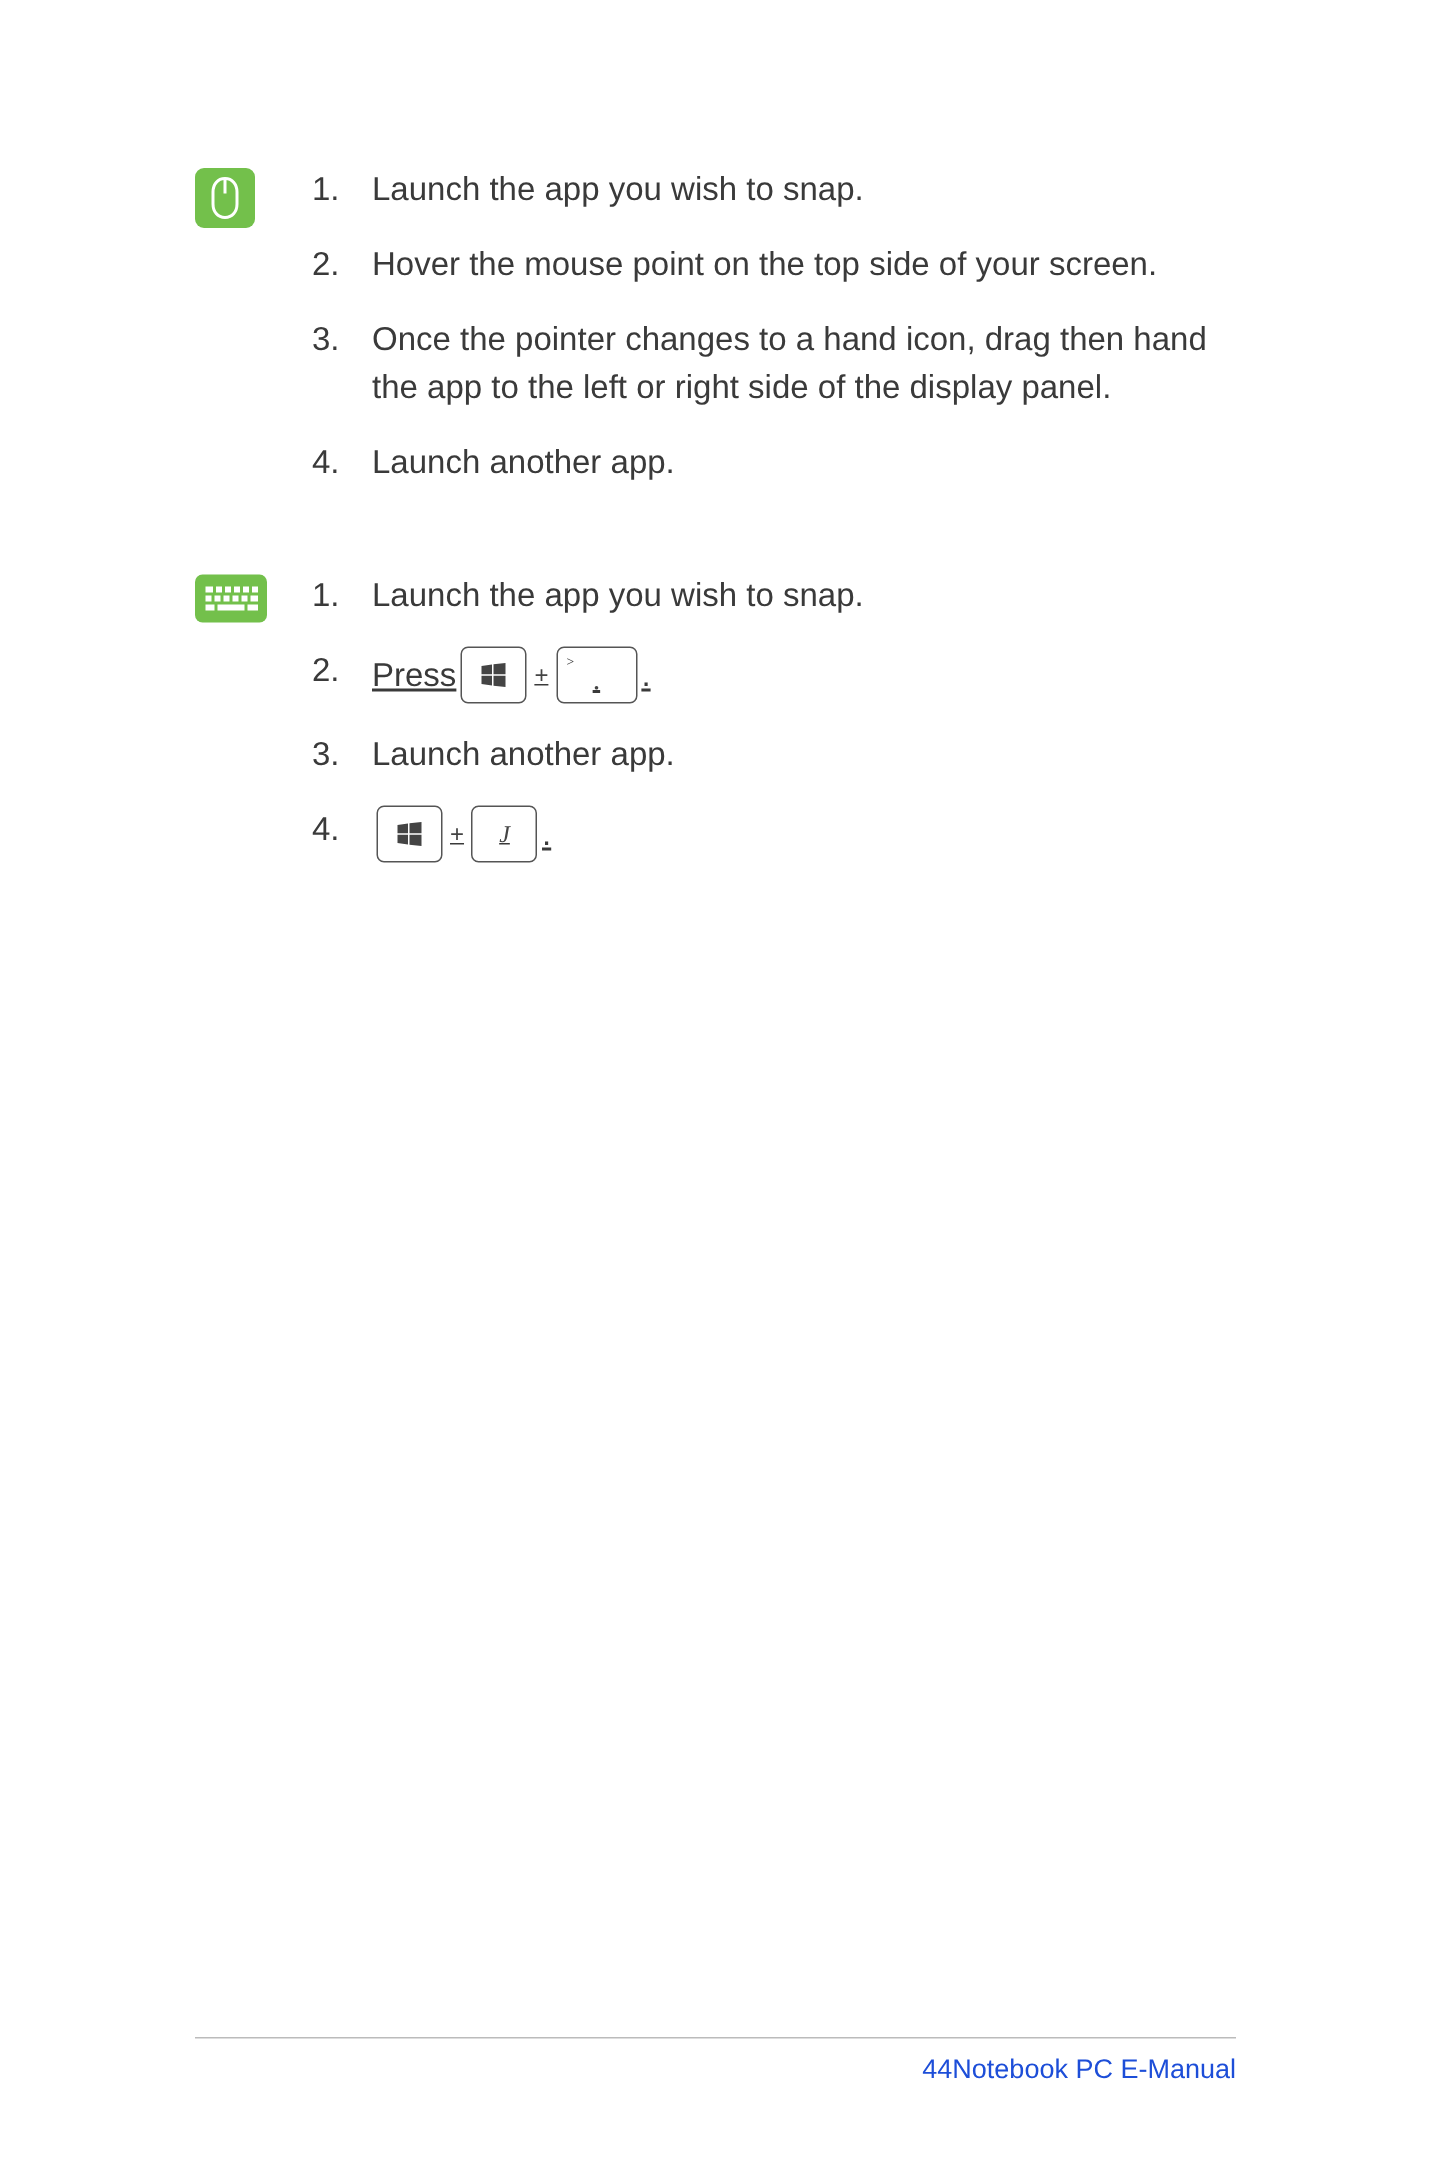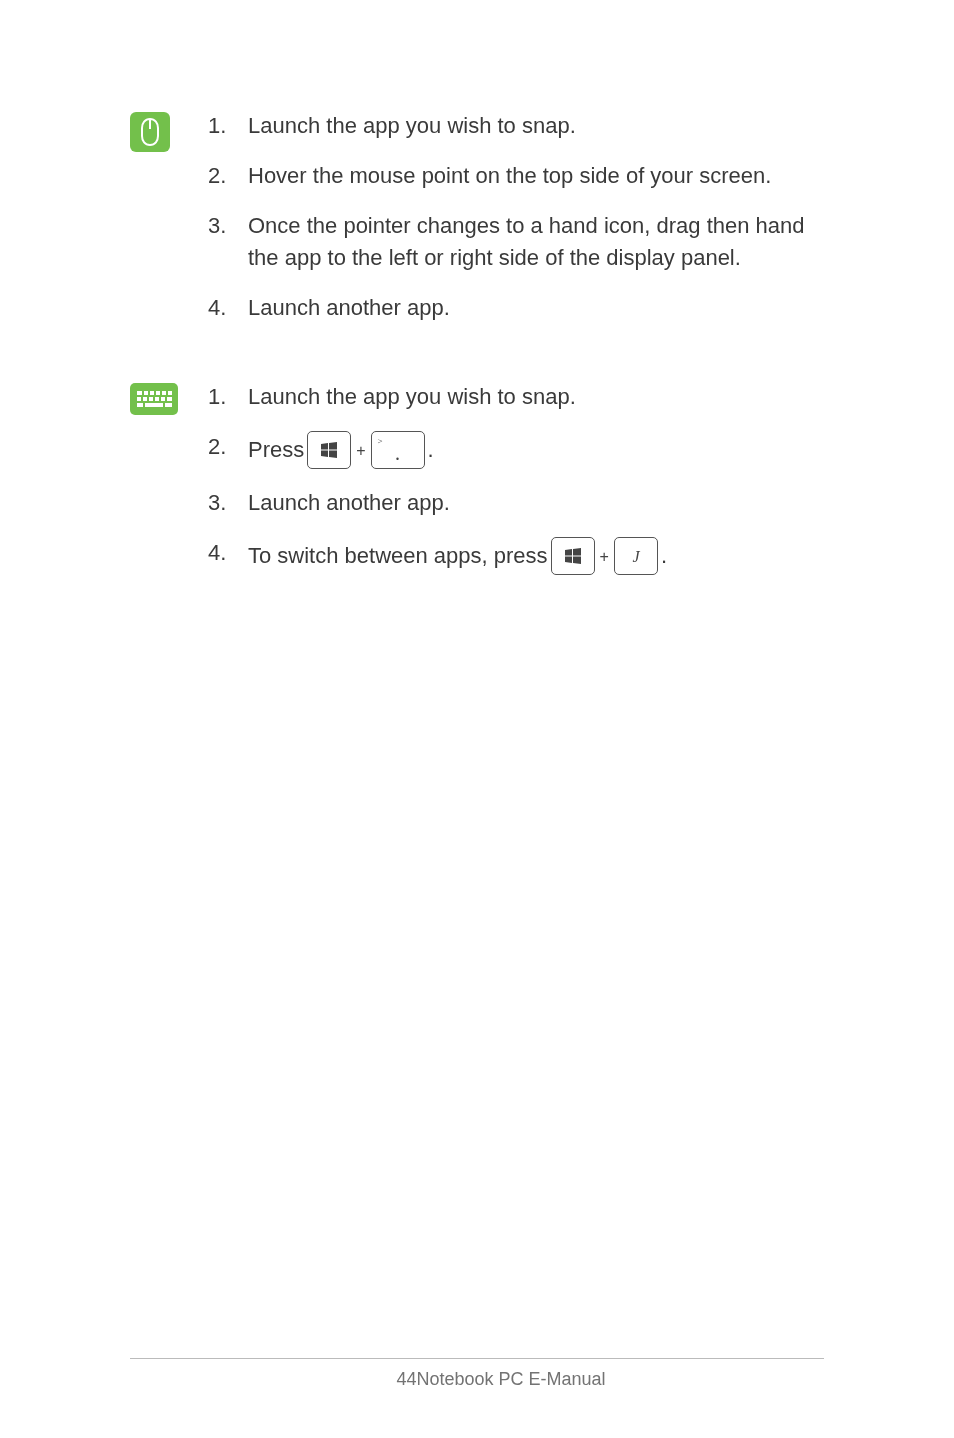--- a/index.html
+++ b/index.html
@@ -94,37 +94,38 @@
     .plus {
       font-size: 16px;
       vertical-align: middle;
       margin: 0 2px;
       color: #444;
     }
     .inline-row {
       display: flex;
       align-items: center;
       flex-wrap: wrap;
+      text-decoration: underline;
     }
     .footer {
       position: absolute;
       bottom: 48px;
       left: 130px;
       right: 130px;
     }
     .footer-line {
       height: 1px;
       background: #bbb;
       margin-bottom: 10px;
     }
     .footer-row {
       display: flex;
-      justify-content: center;
+      justify-content: flex-end;
       font-size: 18px;
-      color: #737373;
+      color: #1d4ed8;
       margin-left: 48px;
     }
     .win-logo {
       display: inline-block;
     }
   </style>
 </head>
 <body>
 
 <div class="page-content">
@@ -205,21 +206,20 @@
           <span>.</span>
         </div>
       </div>
       <div class="list-item">
         <div class="list-num">3.</div>
         <div class="list-text">Launch another app.</div>
       </div>
       <div class="list-item">
         <div class="list-num">4.</div>
         <div class="list-text inline-row">
-          <span>To switch between apps, press </span>
           <span class="key">
             <svg class="win-logo" width="18" height="18" viewBox="0 0 18 18">
               <path d="M 1 3 L 8 2 L 8 8.5 L 1 8.5 Z" fill="#444"></path>
               <path d="M 9 1.9 L 17 1 L 17 8.5 L 9 8.5 Z" fill="#444"></path>
               <path d="M 1 9.5 L 8 9.5 L 8 16 L 1 15 Z" fill="#444"></path>
               <path d="M 9 9.5 L 17 9.5 L 17 17 L 9 16.1 Z" fill="#444"></path>
             </svg>
           </span>
           <span class="plus">+</span>
           <span class="key">

